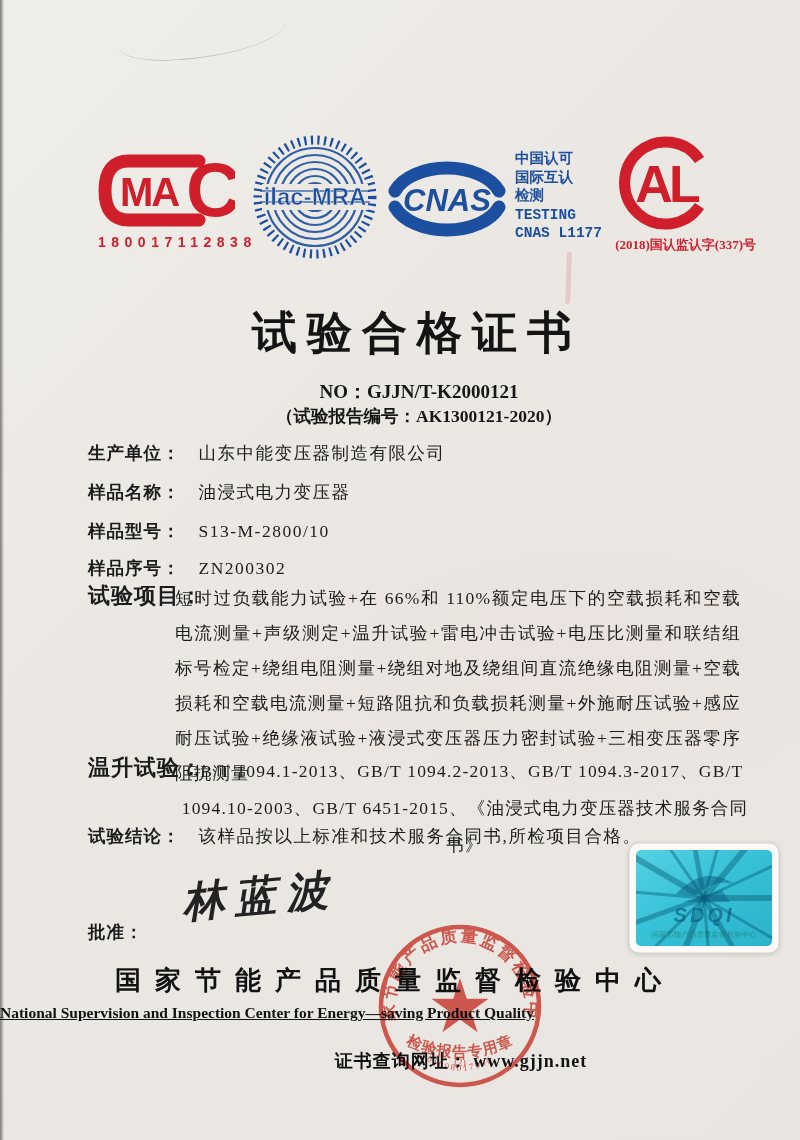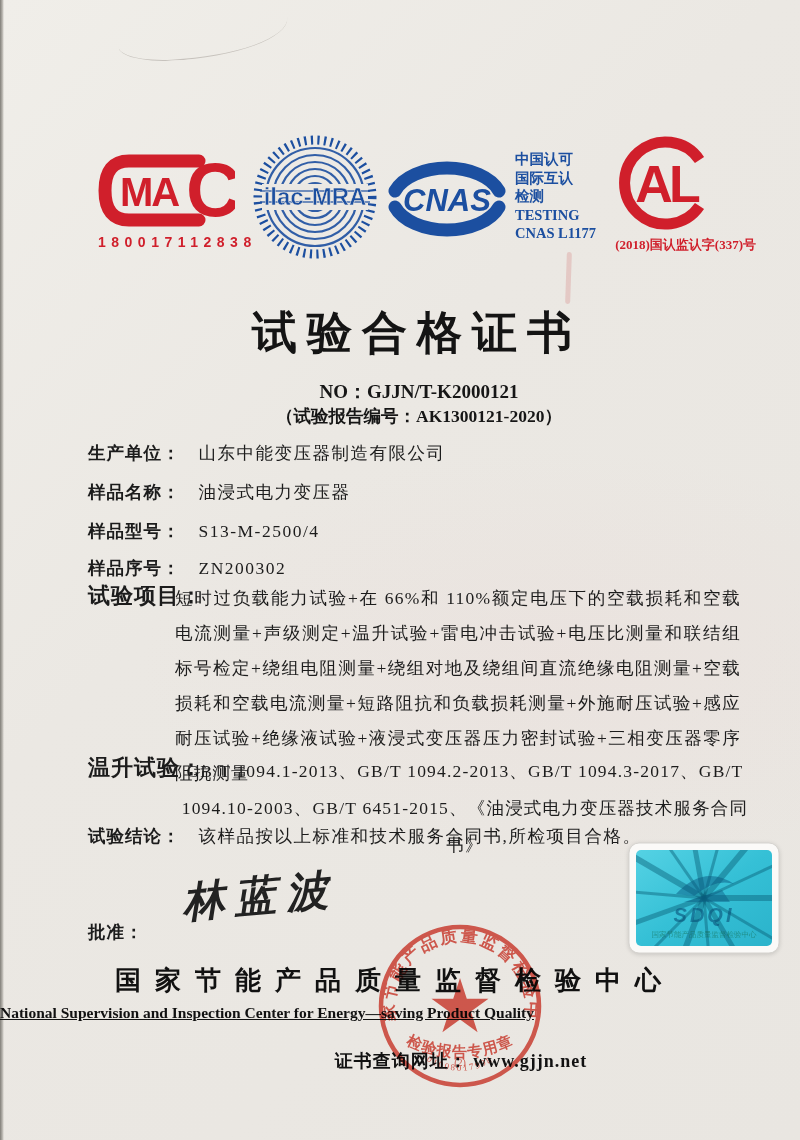--- a/index.html
+++ b/index.html
@@ -22,21 +22,21 @@
     border-radius:0 0 90% 40%;transform:rotate(-3deg);}
   .smudge{position:absolute;left:566px;top:252px;width:5px;height:52px;
     background:rgba(205,90,90,.22);border-radius:3px;transform:rotate(2deg);}
 
   
   .logo{position:absolute;}
   .cma-number{position:absolute;left:98px;top:234px;width:140px;
     color:#d01f2b;font-family:"Liberation Sans",sans-serif;
     font-size:14px;font-weight:bold;letter-spacing:5.5px;white-space:nowrap;}
   .acc-block{position:absolute;left:515px;top:150px;color:#1c4fa0;
-    font-family:Liberation Serif, serif;font-size:14.5px;font-weight:bold;
+    font-family:Liberation Mono, monospace;font-size:14.5px;font-weight:bold;
     line-height:18.5px;white-space:pre-line;}
   .cal-caption{position:absolute;left:596px;top:236px;width:160px;text-align:right;
     color:#d01f2b;font-size:13px;font-weight:bold;white-space:nowrap;}
 
   
   .title{position:absolute;left:0;top:303px;width:834px;text-align:center;
     font-size:45px;font-weight:900;letter-spacing:10px;color:#141414;}
   .cert-no{position:absolute;left:0;top:379px;width:838px;text-align:center;
     font-size:19px;font-weight:bold;color:#161616;}
   .report-no{position:absolute;left:0;top:404px;width:838px;text-align:center;
@@ -119,21 +119,21 @@
   <div class="cert-no">NO：GJJN/T-K2000121</div>
   <div class="report-no">（试验报告编号：AK1300121-2020）</div>
 
   <div class="row" style="top:441px">
     <span class="lbl">生产单位：</span><span class="val">山东中能变压器制造有限公司</span>
   </div>
   <div class="row" style="top:480px">
     <span class="lbl">样品名称：</span><span class="val">油浸式电力变压器</span>
   </div>
   <div class="row" style="top:519px">
-    <span class="lbl">样品型号：</span><span class="val">S13-M-2500/4</span>
+    <span class="lbl">样品型号：</span><span class="val">S13-M-2800/10</span>
   </div>
   <div class="row" style="top:556px">
     <span class="lbl">样品序号：</span><span class="val">ZN200302</span>
   </div>
 
   <div class="para-lbl" style="top:581px">试验项目：</div>
   <div class="para-val" style="top:581px;width:566px;line-height:35px">短时过负载能力试验+在 66%和 110%额定电压下的空载损耗和空载电流测量+声级测定+温升试验+雷电冲击试验+电压比测量和联结组标号检定+绕组电阻测量+绕组对地及绕组间直流绝缘电阻测量+空载损耗和空载电流测量+短路阻抗和负载损耗测量+外施耐压试验+感应耐压试验+绝缘液试验+液浸式变压器压力密封试验+三相变压器零序阻抗测量</div>
 
   <div class="para-lbl" style="top:753px">温升试验：</div>
   <div class="para-val" style="top:753px;width:580px;line-height:37px;text-align:center">GB/T 1094.1-2013、GB/T 1094.2-2013、GB/T 1094.3-2017、GB/T 1094.10-2003、GB/T 6451-2015、《油浸式电力变压器技术服务合同书》</div>

